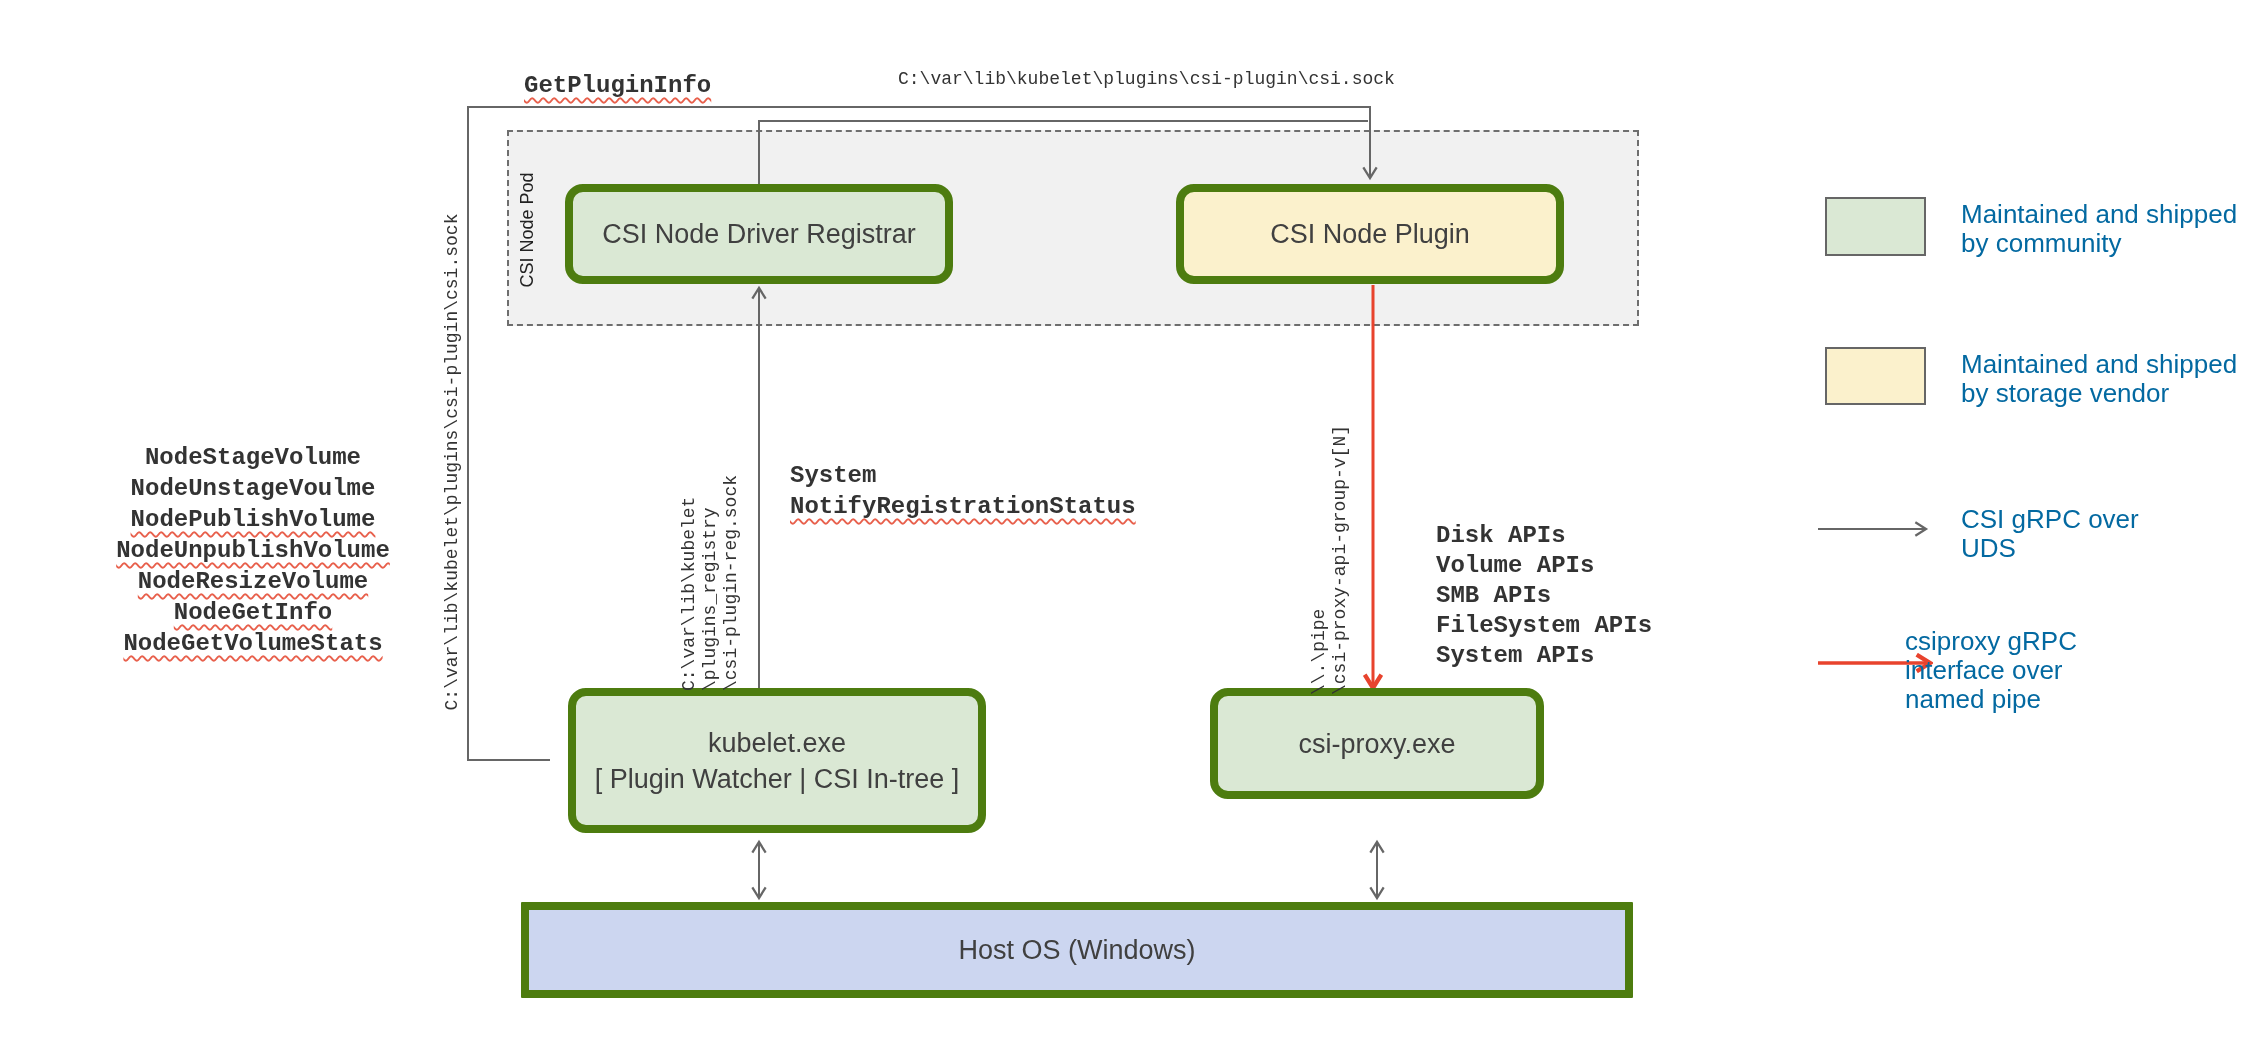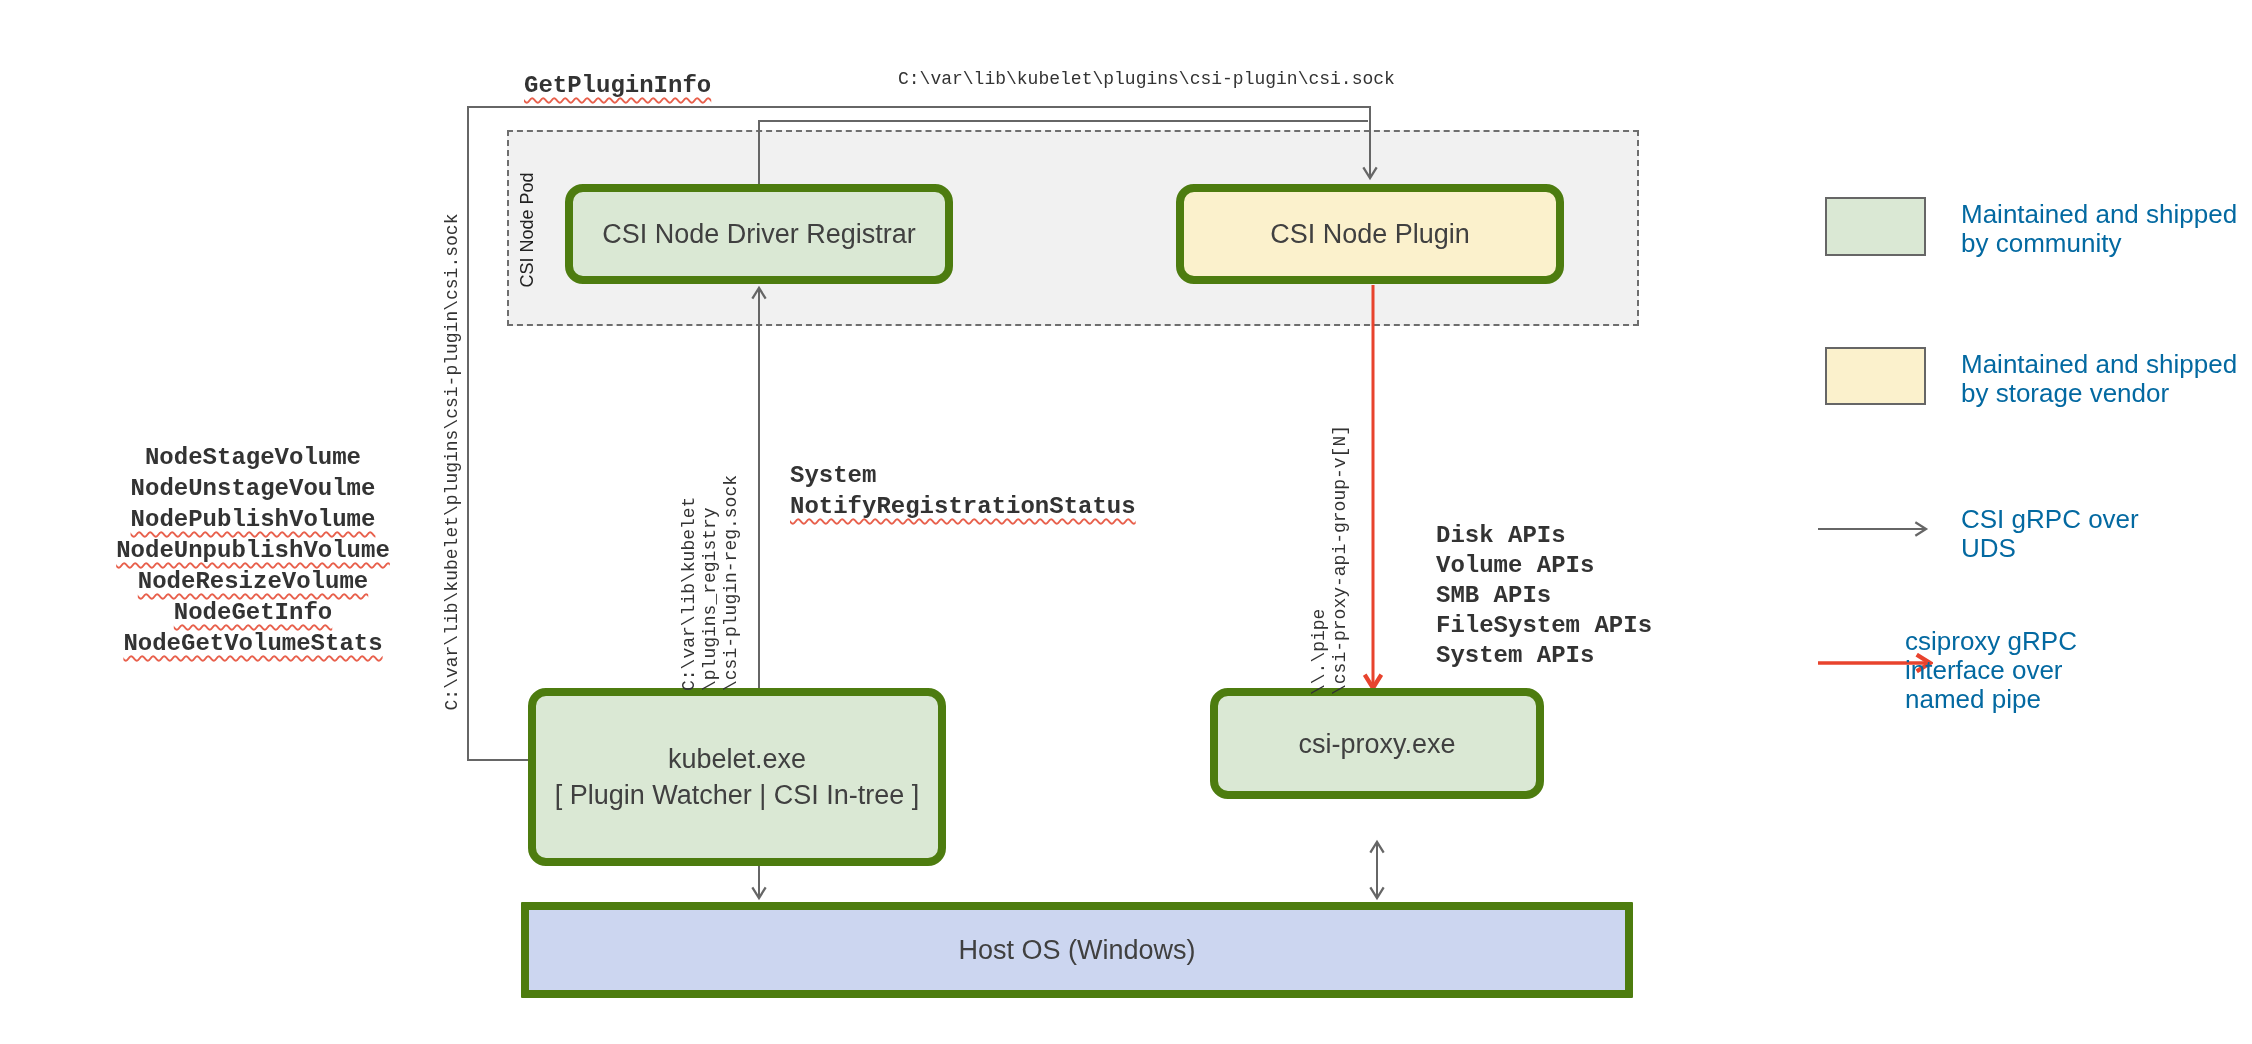--- a/index.html
+++ b/index.html
@@ -50,21 +50,21 @@
   </svg>
 
   <div class="box" style="left:565px;top:184px;width:388px;height:100px;background:#dae8d4;">
     <div>CSI Node Driver Registrar</div>
   </div>
 
   <div class="box" style="left:1176px;top:184px;width:388px;height:100px;background:#fbf1cc;">
     <div>CSI Node Plugin</div>
   </div>
 
-  <div class="box" style="left:528px;top:688px;width:418px;height:178px;background:#dae8d4;">
+  <div class="box" style="left:568px;top:688px;width:418px;height:145px;background:#dae8d4;">
     <div>kubelet.exe</div>
     <div>[ Plugin Watcher | CSI In-tree ]</div>
   </div>
 
   <div class="box" style="left:1210px;top:688px;width:334px;height:111px;background:#dae8d4;">
     <div>csi-proxy.exe</div>
   </div>
 
   <div class="box" style="left:521px;top:902px;width:1112px;height:96px;background:#ccd6f0;border-radius:1px;">
     <div>Host OS (Windows)</div>

